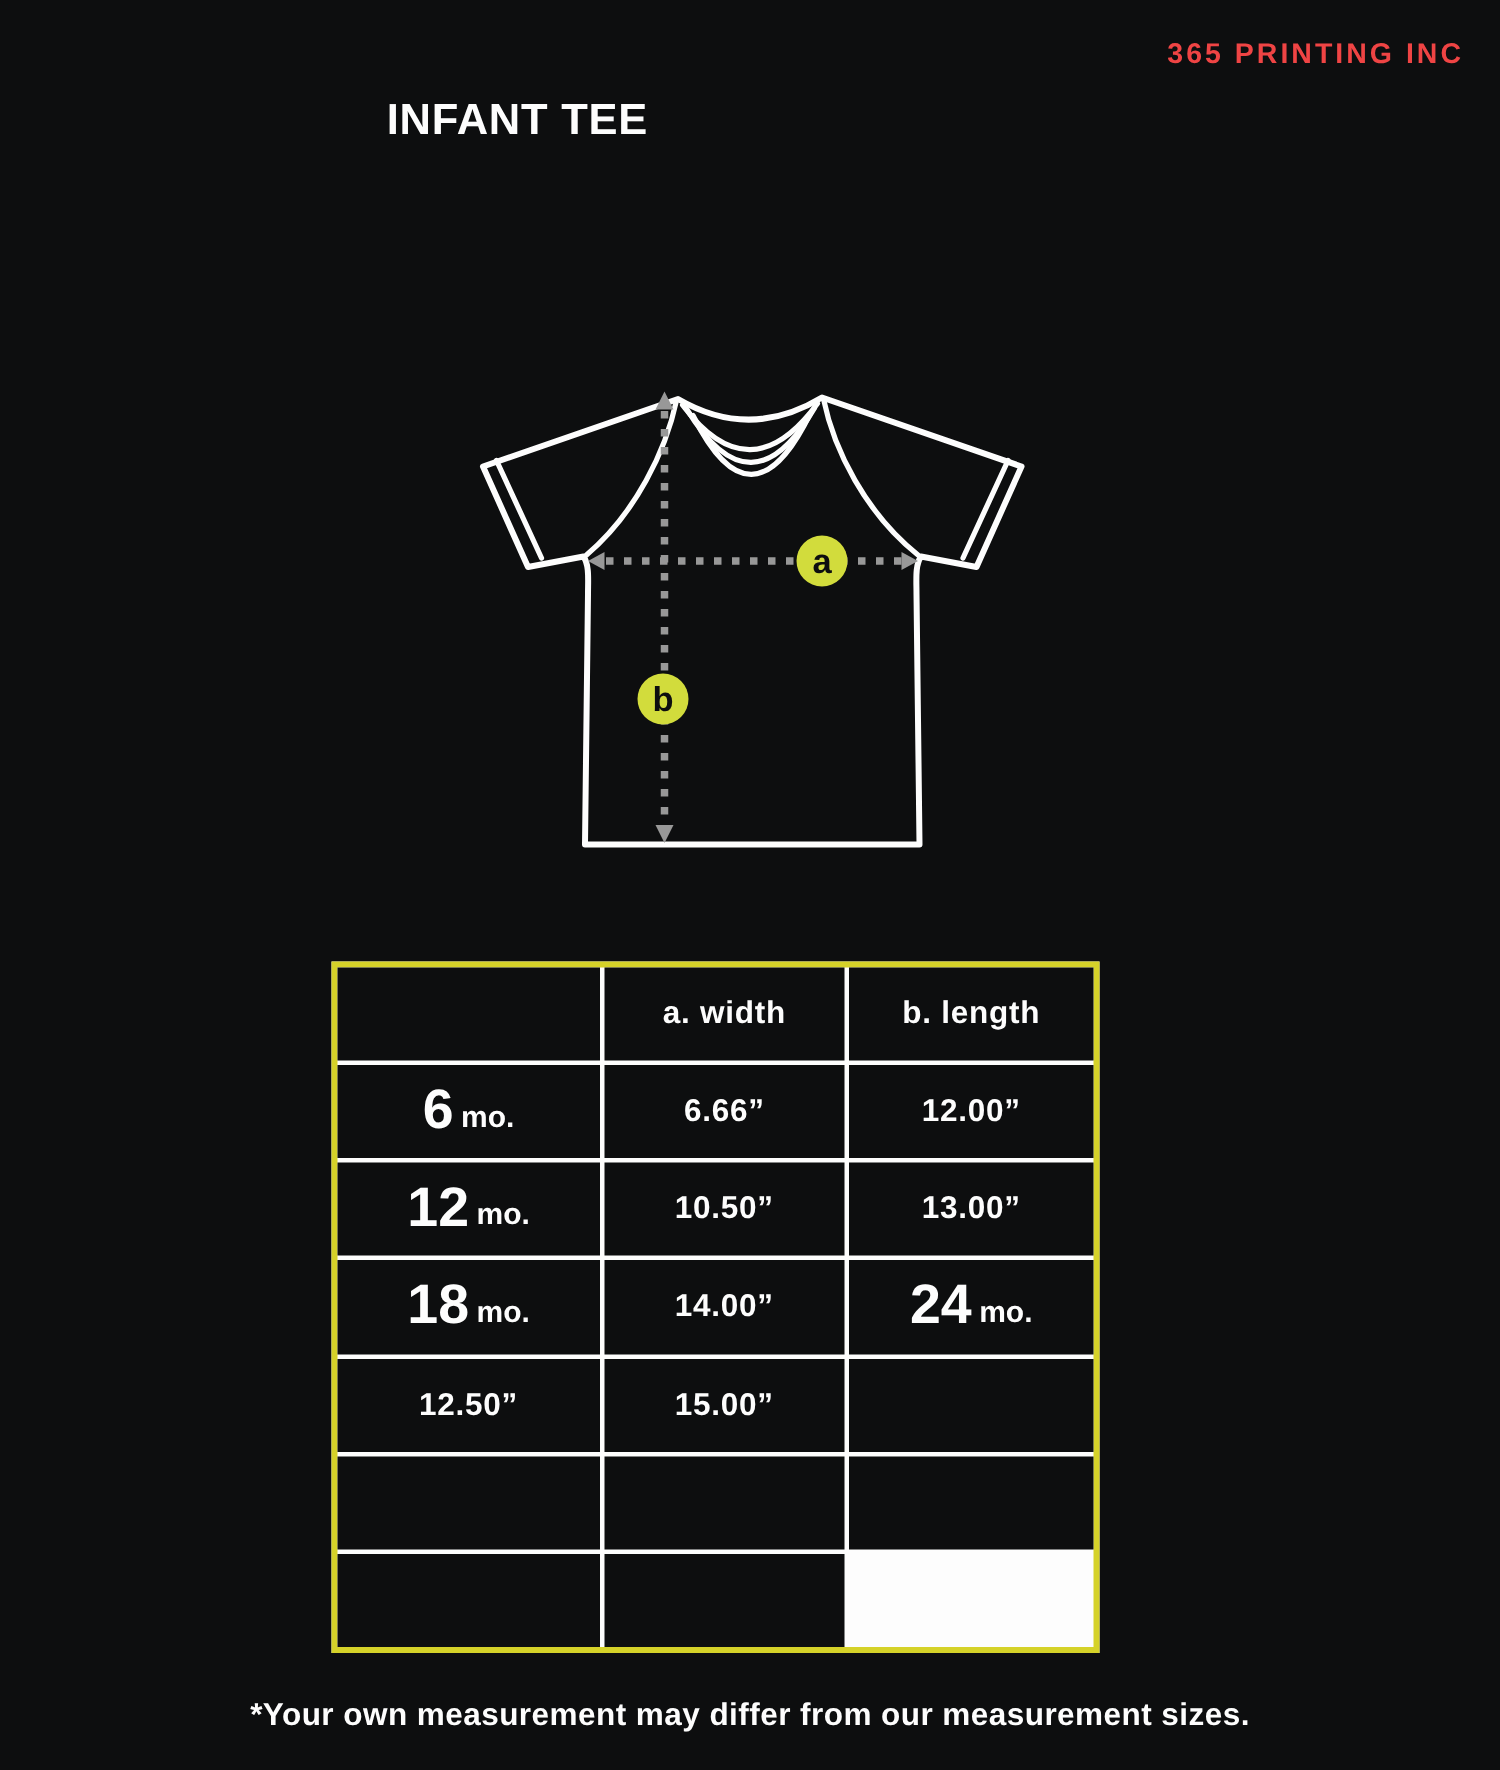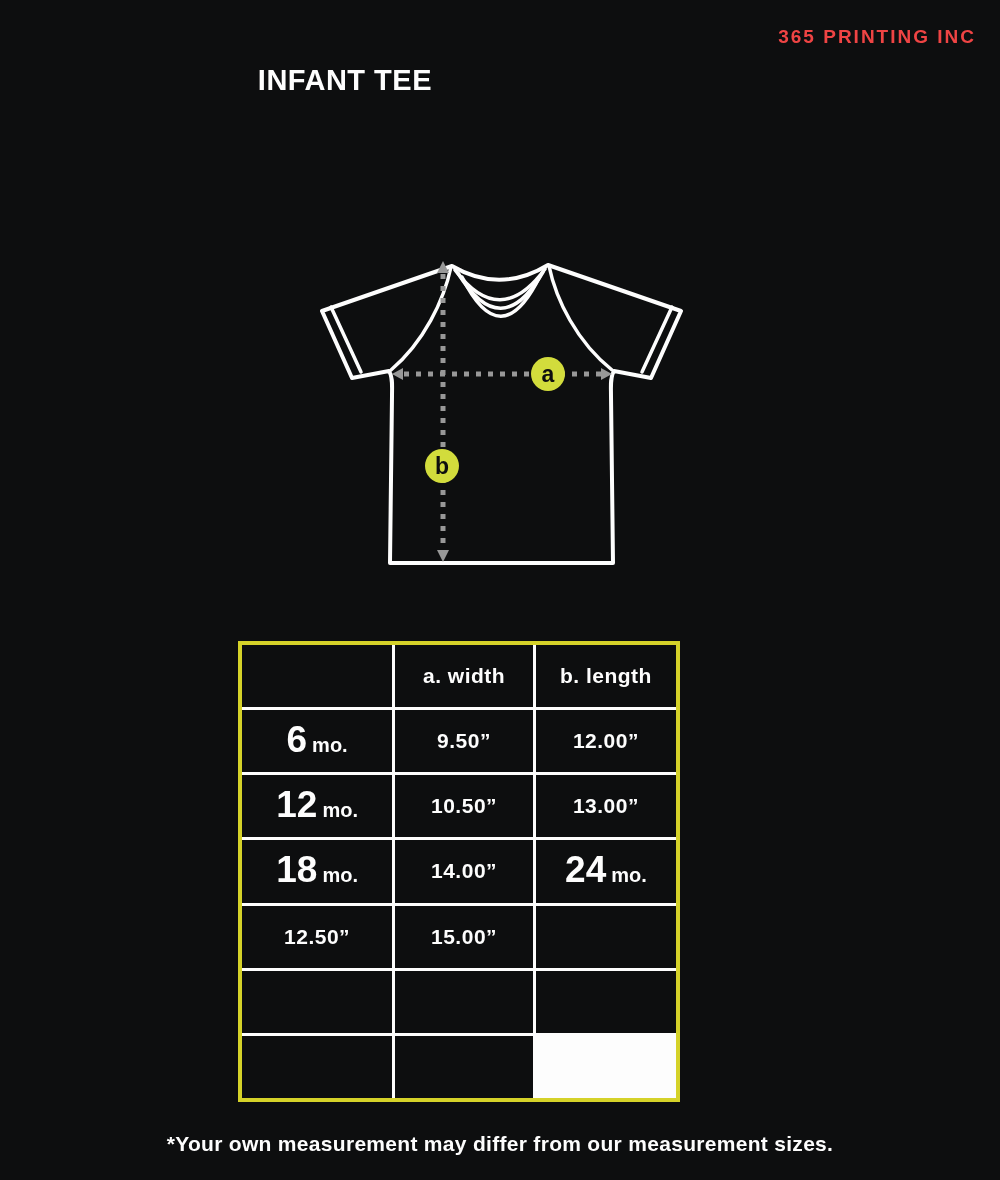--- a/index.html
+++ b/index.html
@@ -19,21 +19,21 @@
     color:#d2dc3c;white-space:nowrap;
   }
   .subtitle{
     margin-top:8px;font-size:29px;letter-spacing:0.5px;
     color:#fdfdfd;text-align:right;
   }
   
   .diagram{position:absolute;left:300px;top:245px;width:410px;height:330px;}
   
   .size-table{
-    position:absolute;left:238px;top:641px;width:442px;height:461px;
+    position:absolute;left:221px;top:641px;width:512px;height:461px;
     box-sizing:border-box;border:4px solid #d5d229;
     display:grid;grid-template-columns:193fr 177fr 180fr;
     grid-template-rows:repeat(7,1fr);gap:3px;background:#fdfdfd;
   }
   .cell{
     background:#0d0e0f;display:flex;align-items:center;justify-content:center;
     color:#fdfdfd;
   }
   .head-cell{font-size:21px;letter-spacing:0.5px;}
   .value-cell{font-size:21px;letter-spacing:0.5px;}
@@ -102,21 +102,21 @@
   <div class="size-table">
 
     <div class="cell head-cell"></div>
     <div class="cell head-cell">a. width</div>
     <div class="cell head-cell">b. length</div>
 
     <div class="cell size-cell">
       <span class="size-num">6</span>
       <span class="size-unit">mo.</span>
     </div>
-    <div class="cell value-cell">9.50”</div>
+    <div class="cell value-cell">6.66”</div>
     <div class="cell value-cell">12.00”</div>
 
     <div class="cell size-cell">
       <span class="size-num">12</span>
       <span class="size-unit">mo.</span>
     </div>
     <div class="cell value-cell">10.50”</div>
     <div class="cell value-cell">13.00”</div>
 
     <div class="cell size-cell">

